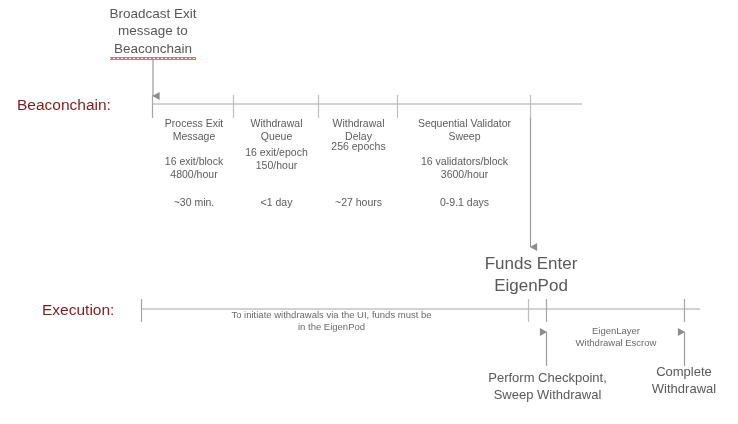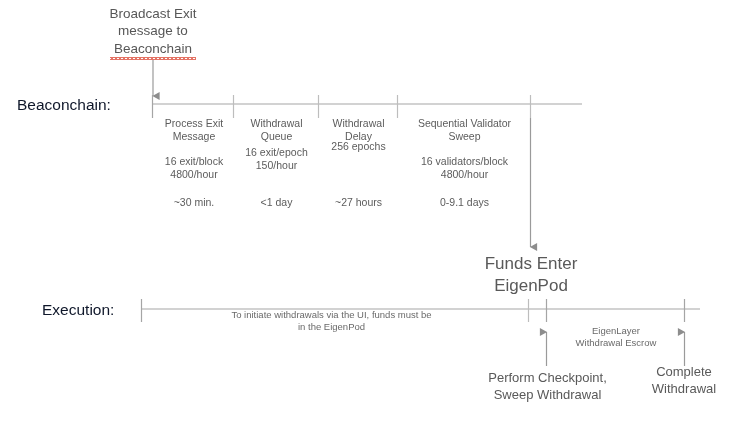--- a/index.html
+++ b/index.html
@@ -27,21 +27,21 @@
   .txt {
     position: absolute;
     text-align: center;
     line-height: 1.28;
     color: #595959;
     white-space: pre-line;
   }
   .lane-label {
     position: absolute;
     font-size: 15.5px;
-    color: #0f172a;
+    color: #7f1d1d;
     text-align: left;
     white-space: nowrap;
   }
   .title-block {
     font-size: 13.5px;
     color: #575757;
   }
   .stage-title {
     font-size: 10.5px;
     color: #5c5c5c;
@@ -140,21 +140,21 @@
   <div class="txt stage-time" style="left:234px; top:196px; width:85px;">&lt;1 day</div>
 
   <div class="txt stage-title" style="left:319px; top:117px; width:79px;">Withdrawal
 Delay</div>
   <div class="txt stage-rate" style="left:319px; top:140px; width:79px;">256 epochs</div>
   <div class="txt stage-time" style="left:319px; top:196px; width:79px;">~27 hours</div>
 
   <div class="txt stage-title" style="left:398px; top:117px; width:133px;">Sequential Validator
 Sweep</div>
   <div class="txt stage-rate" style="left:398px; top:155px; width:133px;">16 validators/block
-4800/hour</div>
+3600/hour</div>
   <div class="txt stage-time" style="left:398px; top:196px; width:133px;">0-9.1 days</div>
 
   <div class="txt callout" style="left:455px; top:253px; width:152px;">Funds Enter
 EigenPod</div>
 
   <div class="txt note-small" style="left:163px; top:309px; width:337px;">To initiate withdrawals via the UI, funds must be
 in the EigenPod</div>
 
   <div class="txt escrow-label" style="left:555px; top:325px; width:122px;">EigenLayer
 Withdrawal Escrow</div>

